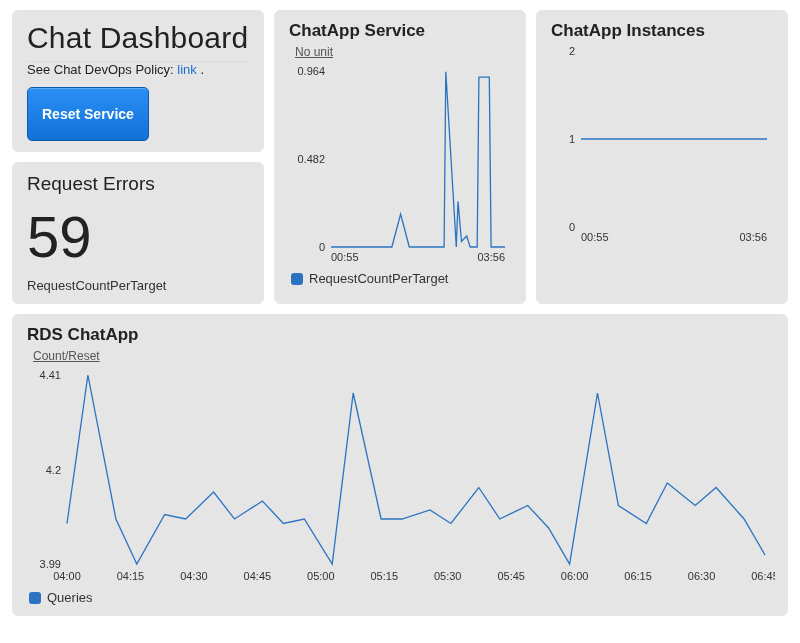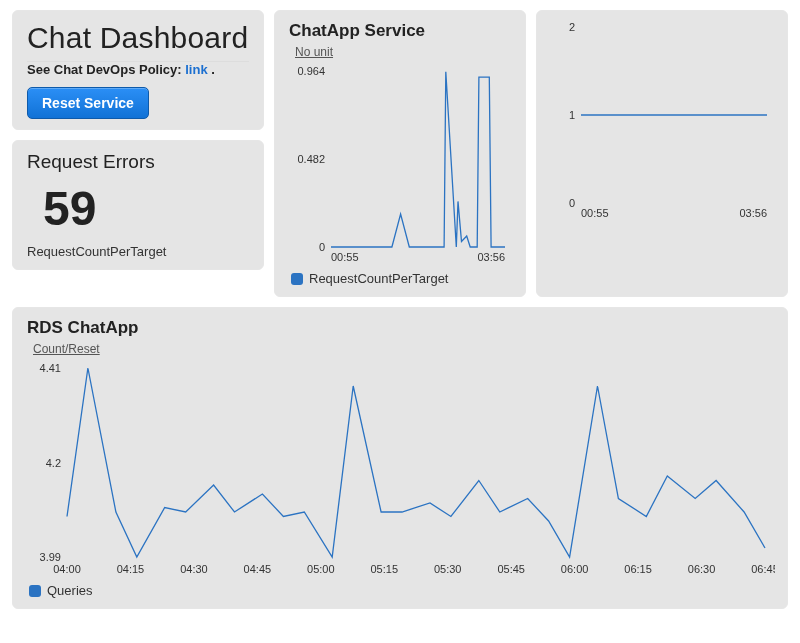--- a/index.html
+++ b/index.html
@@ -30,50 +30,49 @@
     font-size: 30px;
     font-weight: 400;
     margin: 0 0 6px 0;
     letter-spacing: .2px;
   }
   .subtitle {
     font-size: 13px;
     border-top: 1px solid #ddd;
     padding-top: 0;
     margin: 0 0 10px 0;
-    font-weight: bold;
   }
   .subtitle a { color: #1b6fd0; text-decoration: none; }
   .btn-primary {
     display: inline-block;
     background: linear-gradient(to bottom, #2b8ff6, #1172d6);
     color: #fff;
     font-weight: 700;
     font-size: 14px;
     border: 1px solid #0e5aaa;
     border-radius: 5px;
-    padding: 7px 14px;
+    padding: 18px 14px;
     cursor: pointer;
     box-shadow: inset 0 1px 0 rgba(255,255,255,.25);
   }
   .section-title {
     font-size: 17px;
     font-weight: 700;
     margin: 0 0 4px 0;
   }
   .section-sub {
     font-size: 12px;
     color: #555;
     margin: 4px 0 6px 6px;
     text-decoration: underline;
   }
   .big-number {
-    font-size: 48px;
-    font-weight: 700;
-    margin: 8px 0 8px 16px;
+    font-size: 58px;
+    font-weight: 400;
+    margin: 8px 0 8px 0;
   }
   .chart-wrap { position: relative; }
   svg { display: block; }
   .axis-tick { font-size: 11px; fill: #333; }
   .y-tick { font-size: 11px; fill: #333; }
   .series-line { fill: none; stroke: #2b73c2; stroke-width: 1.3; }
   .legend {
     display: flex;
     align-items: center;
     gap: 6px;
@@ -144,20 +143,21 @@
             <path d="M42.0 182.0 L94.2 182.0 L102.9 182.0 L111.6 149.1 L120.3 182.0 L155.1 182.0 L156.8 6.7 L167.3 182.0 L169.0 136.4 L172.5 176.5 L177.7 171.0 L181.2 182.0 L188.2 182.0 L189.9 12.2 L200.3 12.2 L202.1 182.0 L207.3 182.0 L216.0 182.0 " class="series-line"></path>
           </svg>
       </div>
       <div class="legend">
         <span class="legend-swatch"></span>
         <span>RequestCountPerTarget</span>
       </div>
     </div>
 
     <div class="card">
+      <div class="section-title">ChatApp Instances</div>
       <div class="chart-wrap">
         <svg id="chart-instances" width="222" height="200">
             <text x="24" y="186" text-anchor="end" class="y-tick">0</text>
             <text x="24" y="98" text-anchor="end" class="y-tick">1</text>
             <text x="24" y="10" text-anchor="end" class="y-tick">2</text>
             <text x="30" y="196" text-anchor="start" class="axis-tick">00:55</text>
             <text x="216" y="196" text-anchor="end" class="axis-tick">03:56</text>
             <path d="M30.0 94.0 L216.0 94.0 " class="series-line"></path>
           </svg>
       </div>

